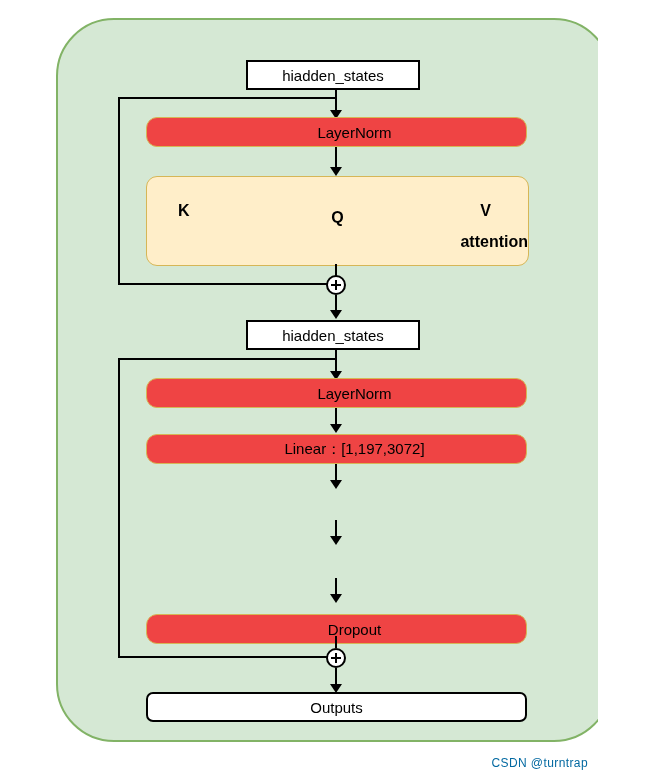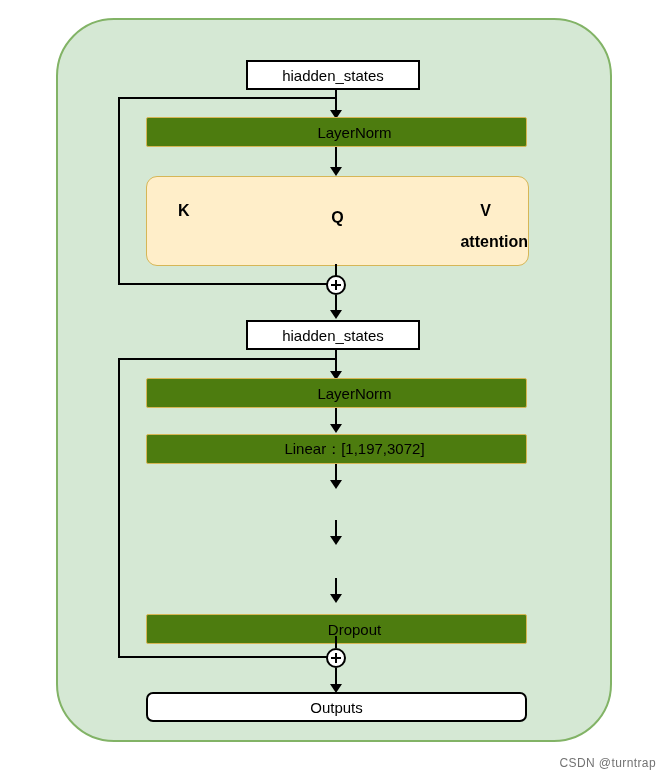--- a/index.html
+++ b/index.html
@@ -6,21 +6,21 @@
   html, body {
     margin: 0;
     padding: 0;
     background: #ffffff;
   }
   body {
     font-family: "Liberation Sans", sans-serif;
   }
   #canvas {
     position: relative;
-    width: 666px;
+    width: 598px;
     height: 778px;
     background: #ffffff;
     overflow: hidden;
   }
 
   
   .outer-container {
     position: absolute;
     left: 56px;
     top: 18px;
@@ -46,23 +46,23 @@
 
   .node-white {
     background: #ffffff;
     border: 2px solid #000000;
   }
   .node-white.rounded {
     border-radius: 7px;
   }
 
   .node-yellow {
-    background: #4d7c0f;
+    background: #ef4444;
     border: 1.6px solid #d6b656;
-    border-radius: 2px;
+    border-radius: 11px;
     padding-left: 36px;
   }
 
   .node-attention {
     background: #ffeec9;
     border: 1.6px solid #d6b656;
     border-radius: 11px;
   }
 
   
@@ -125,21 +125,21 @@
     width: 2px;
     height: 10px;
   }
 
   
   .watermark {
     position: absolute;
     right: 10px;
     bottom: 8px;
     font-size: 12px;
-    color: #737373;
+    color: #0369a1;
     letter-spacing: 0.4px;
     user-select: none;
   }
 </style>
 </head>
 <body>
 
 <div id="canvas">
 
   <div class="outer-container"></div>

